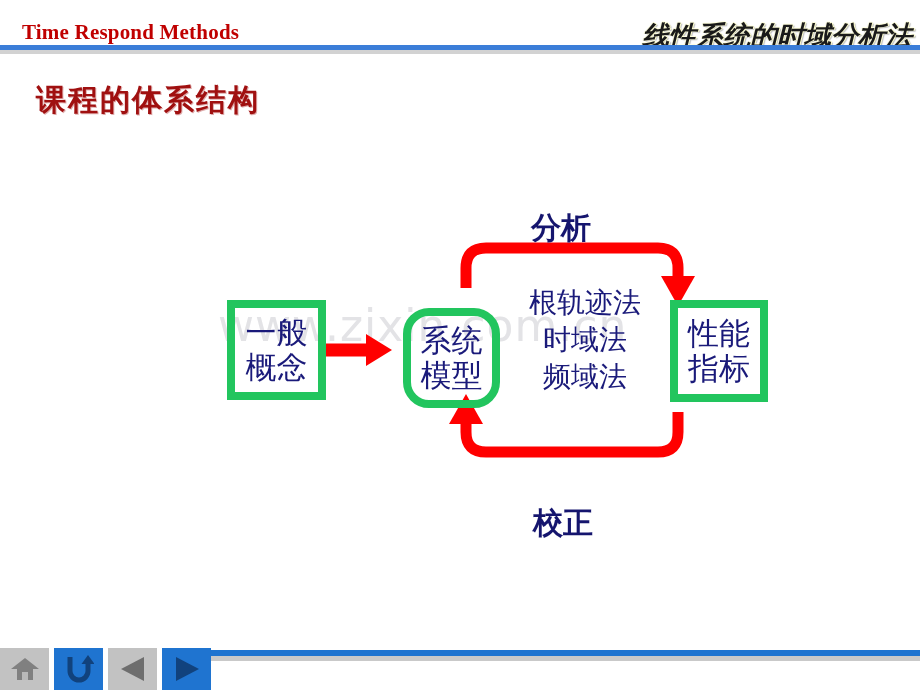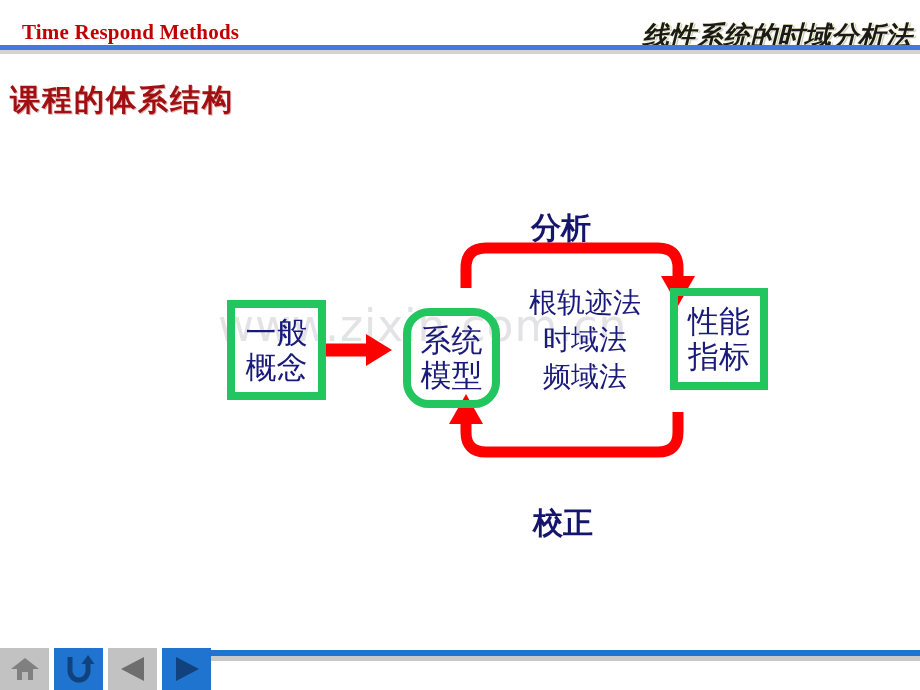--- a/index.html
+++ b/index.html
@@ -70,21 +70,21 @@
     left: 0;
     top: 50px;
     width: 920px;
     height: 4px;
     background: #d2d2d2;
   }
 
   
   .slide-title {
     position: absolute;
-    left: 10px;
+    left: 36px;
     top: 80px;
     font-family: "DejaVu Sans", "Liberation Sans", sans-serif;
     font-weight: bold;
     font-size: 30px;
     color: #a01010;
     letter-spacing: 2px;
     text-shadow: 1px 1px 0 rgba(160,16,16,0.35);
     white-space: nowrap;
   }
 
@@ -127,21 +127,21 @@
     font-size: 31px;
     font-weight: normal;
     color: #1a1a7a;
     line-height: 1.12;
     margin-left: 12px;
   }
   .node-box span { display: block; white-space: nowrap; }
 
   #box-concept { left: 215px; top: 300px; width: 99px; height: 100px; }
   #box-model   { left: 391px; top: 308px; width: 97px; height: 100px; border-radius: 26px; }
-  #box-metric  { left: 658px; top: 288px; width: 98px; height: 102px; }
+  #box-metric  { left: 658px; top: 300px; width: 98px; height: 102px; }
 
   .methods-list {
     position: absolute;
     left: 505px;
     top: 285px;
     width: 160px;
     text-align: center;
     font-family: "DejaVu Sans", "Liberation Sans", sans-serif;
     font-size: 28px;
     color: #1a1a7a;

